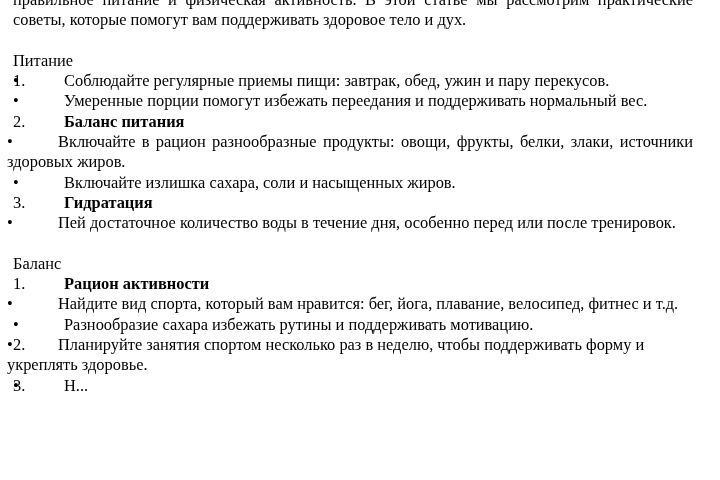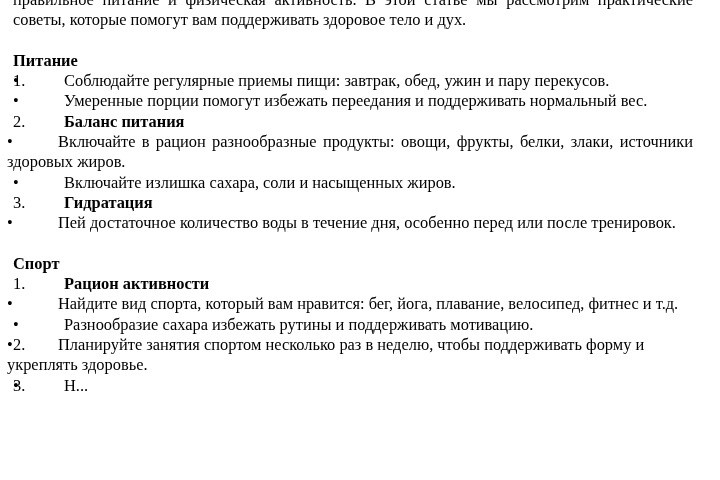--- a/index.html
+++ b/index.html
@@ -6,21 +6,21 @@
   body {
     width: 720px; height: 480px; overflow: hidden; position: relative;
     font-family: "Liberation Serif", "DejaVu Serif", serif;
     font-size: 16.4px; color: #000; line-height: 20.3px;
   }
   .page { position: absolute; left: 7px; top: -10px; width: 686px; }
   .line { position: relative; white-space: nowrap; margin-left: 6px; }
   .just { text-align: justify; text-align-last: justify; white-space: normal; }
   .p { margin: 0; }
   .blank { height: 20.3px; }
-  .h { font-weight: bold; }
+  .h { font-weight: normal; }
   .num, .bul { position: absolute; left: 0; top: 0; }
   .item { padding-left: 51px; }
   .wrap { text-indent: 51px; text-align: justify; }
   .wrap .bul { text-indent: 0; }
   .b { font-weight: bold; }
 </style>
 </head>
 <body>
 
 <div class="page">
@@ -60,21 +60,21 @@
     <span class="num" style="font-weight:normal">3.</span>
     <span>Гидратация</span>
   </div>
   <div class="p wrap" style="position:relative">
     <span class="bul">•</span>
     <span>Пей достаточное количество воды в течение дня, особенно перед или после тренировок.</span>
   </div>
 
   <div class="blank"></div>
 
-  <div class="line h">Спорт</div>
+  <div class="line h">Баланс</div>
 
   <div class="line item b">
     <span class="num" style="font-weight:normal">1.</span>
     <span>Рацион активности</span>
   </div>
   <div class="p wrap" style="position:relative; text-align:left">
     <span class="bul">•</span>
     <span>Найдите вид спорта, который вам нравится: бег, йога, плавание, велосипед, фитнес и т.д.</span>
   </div>
   <div class="line item">

